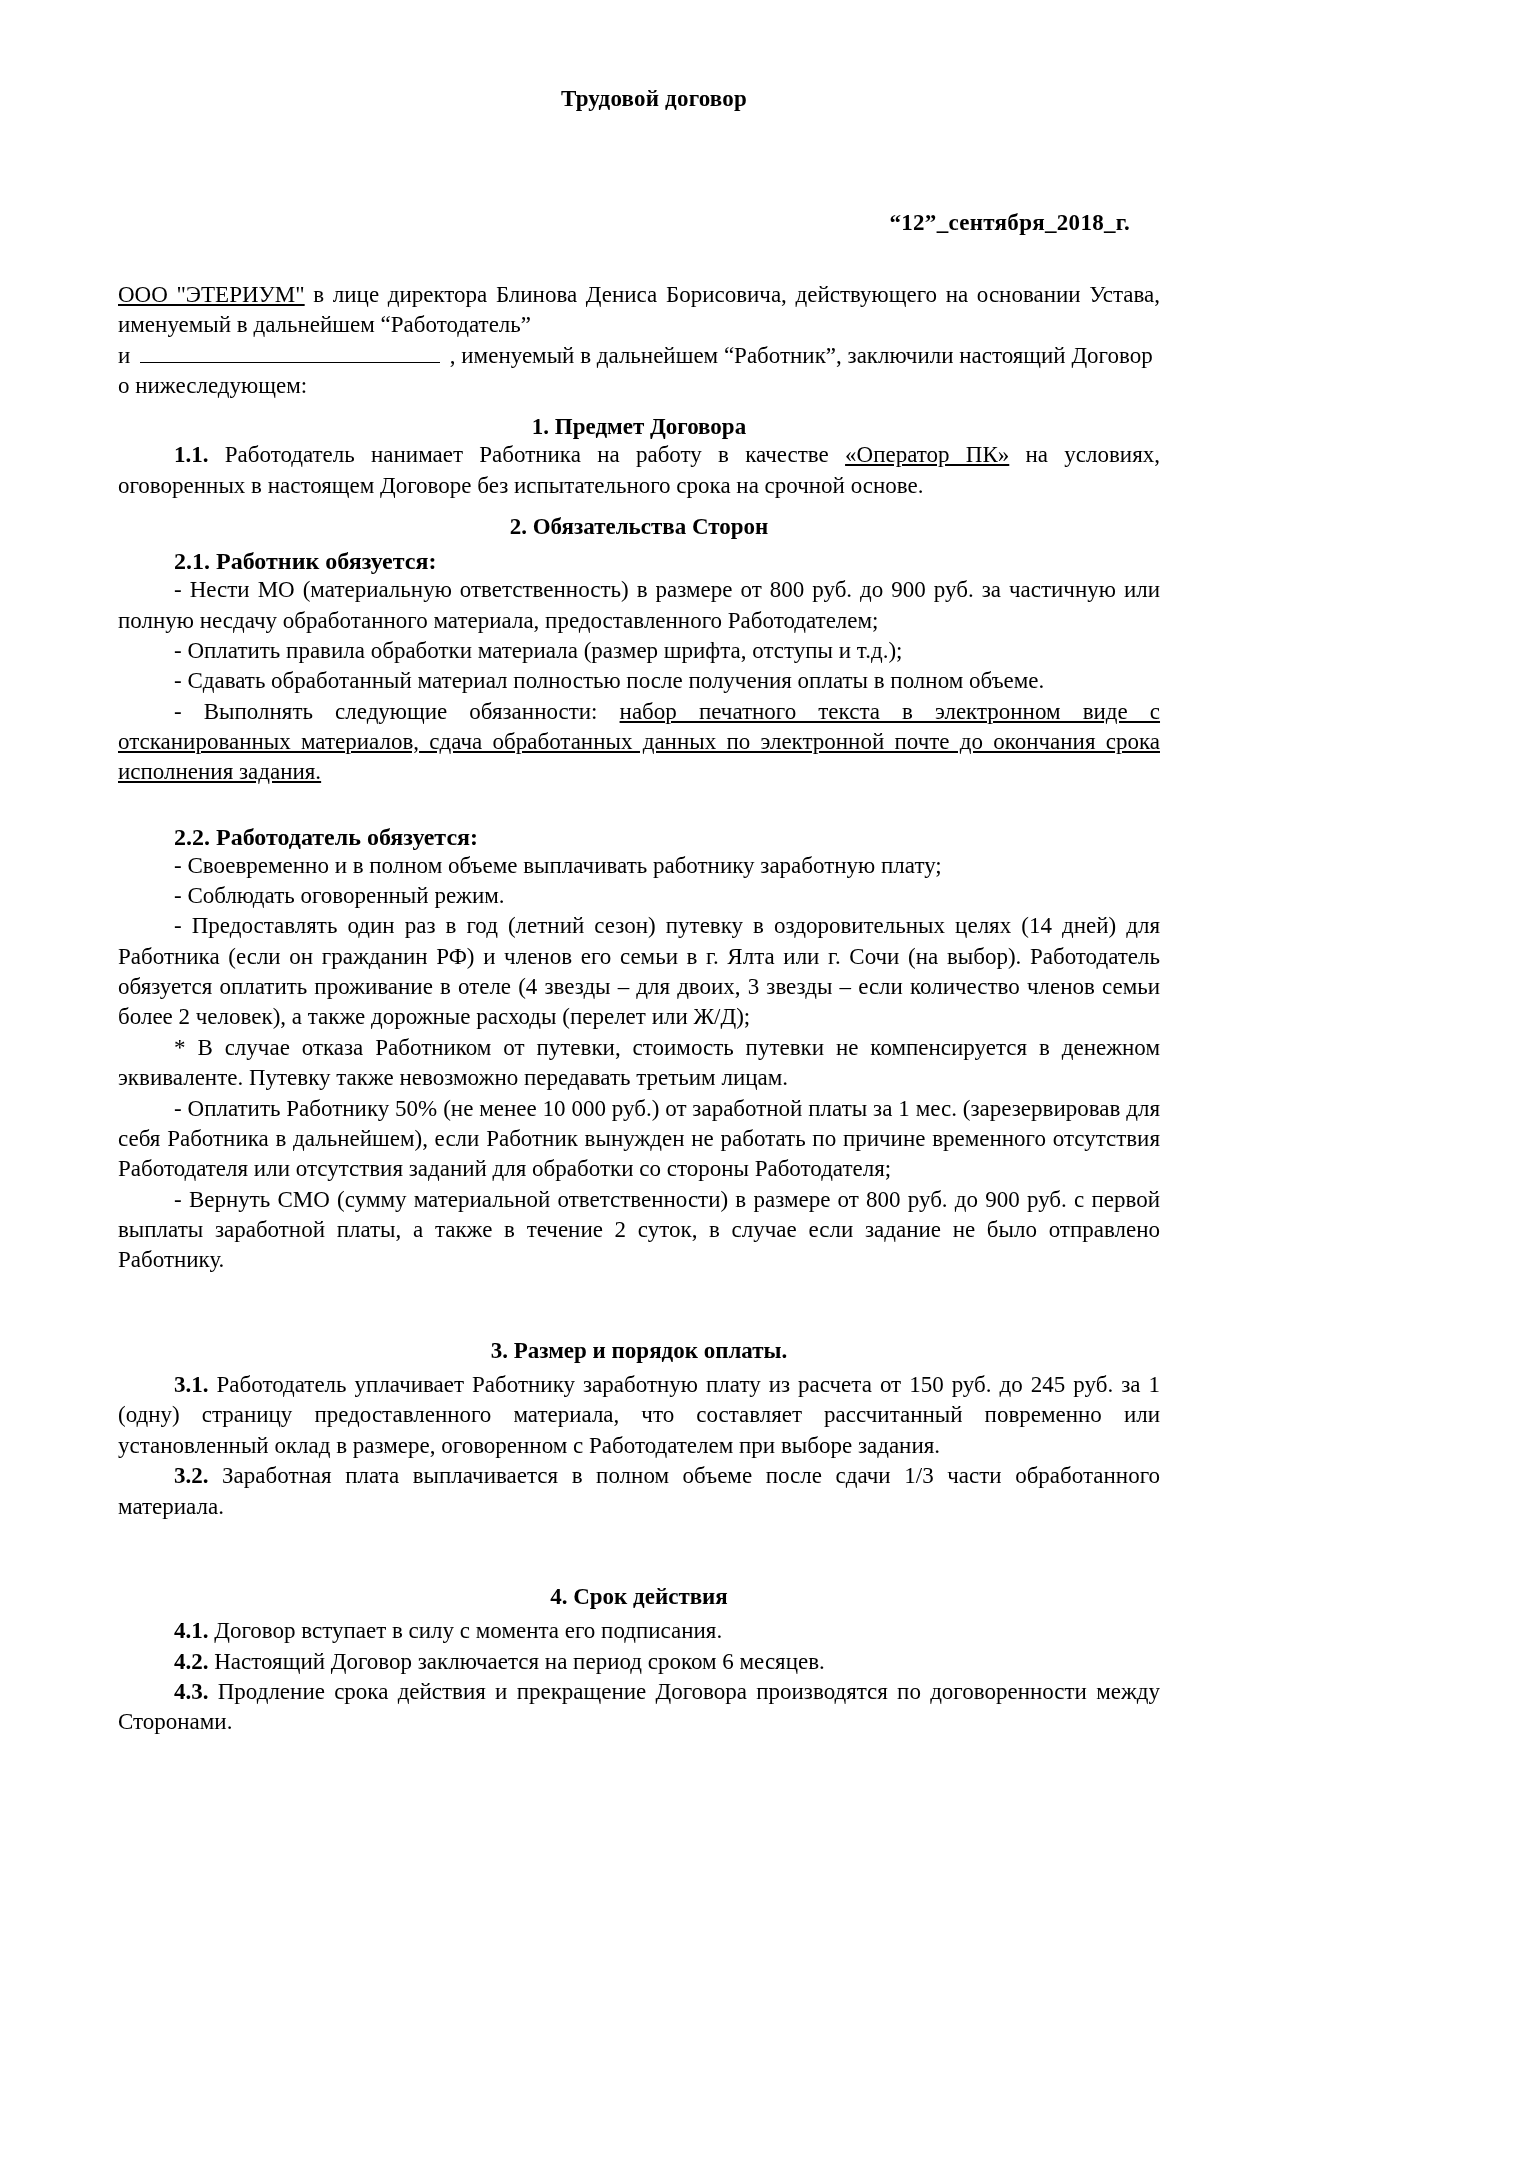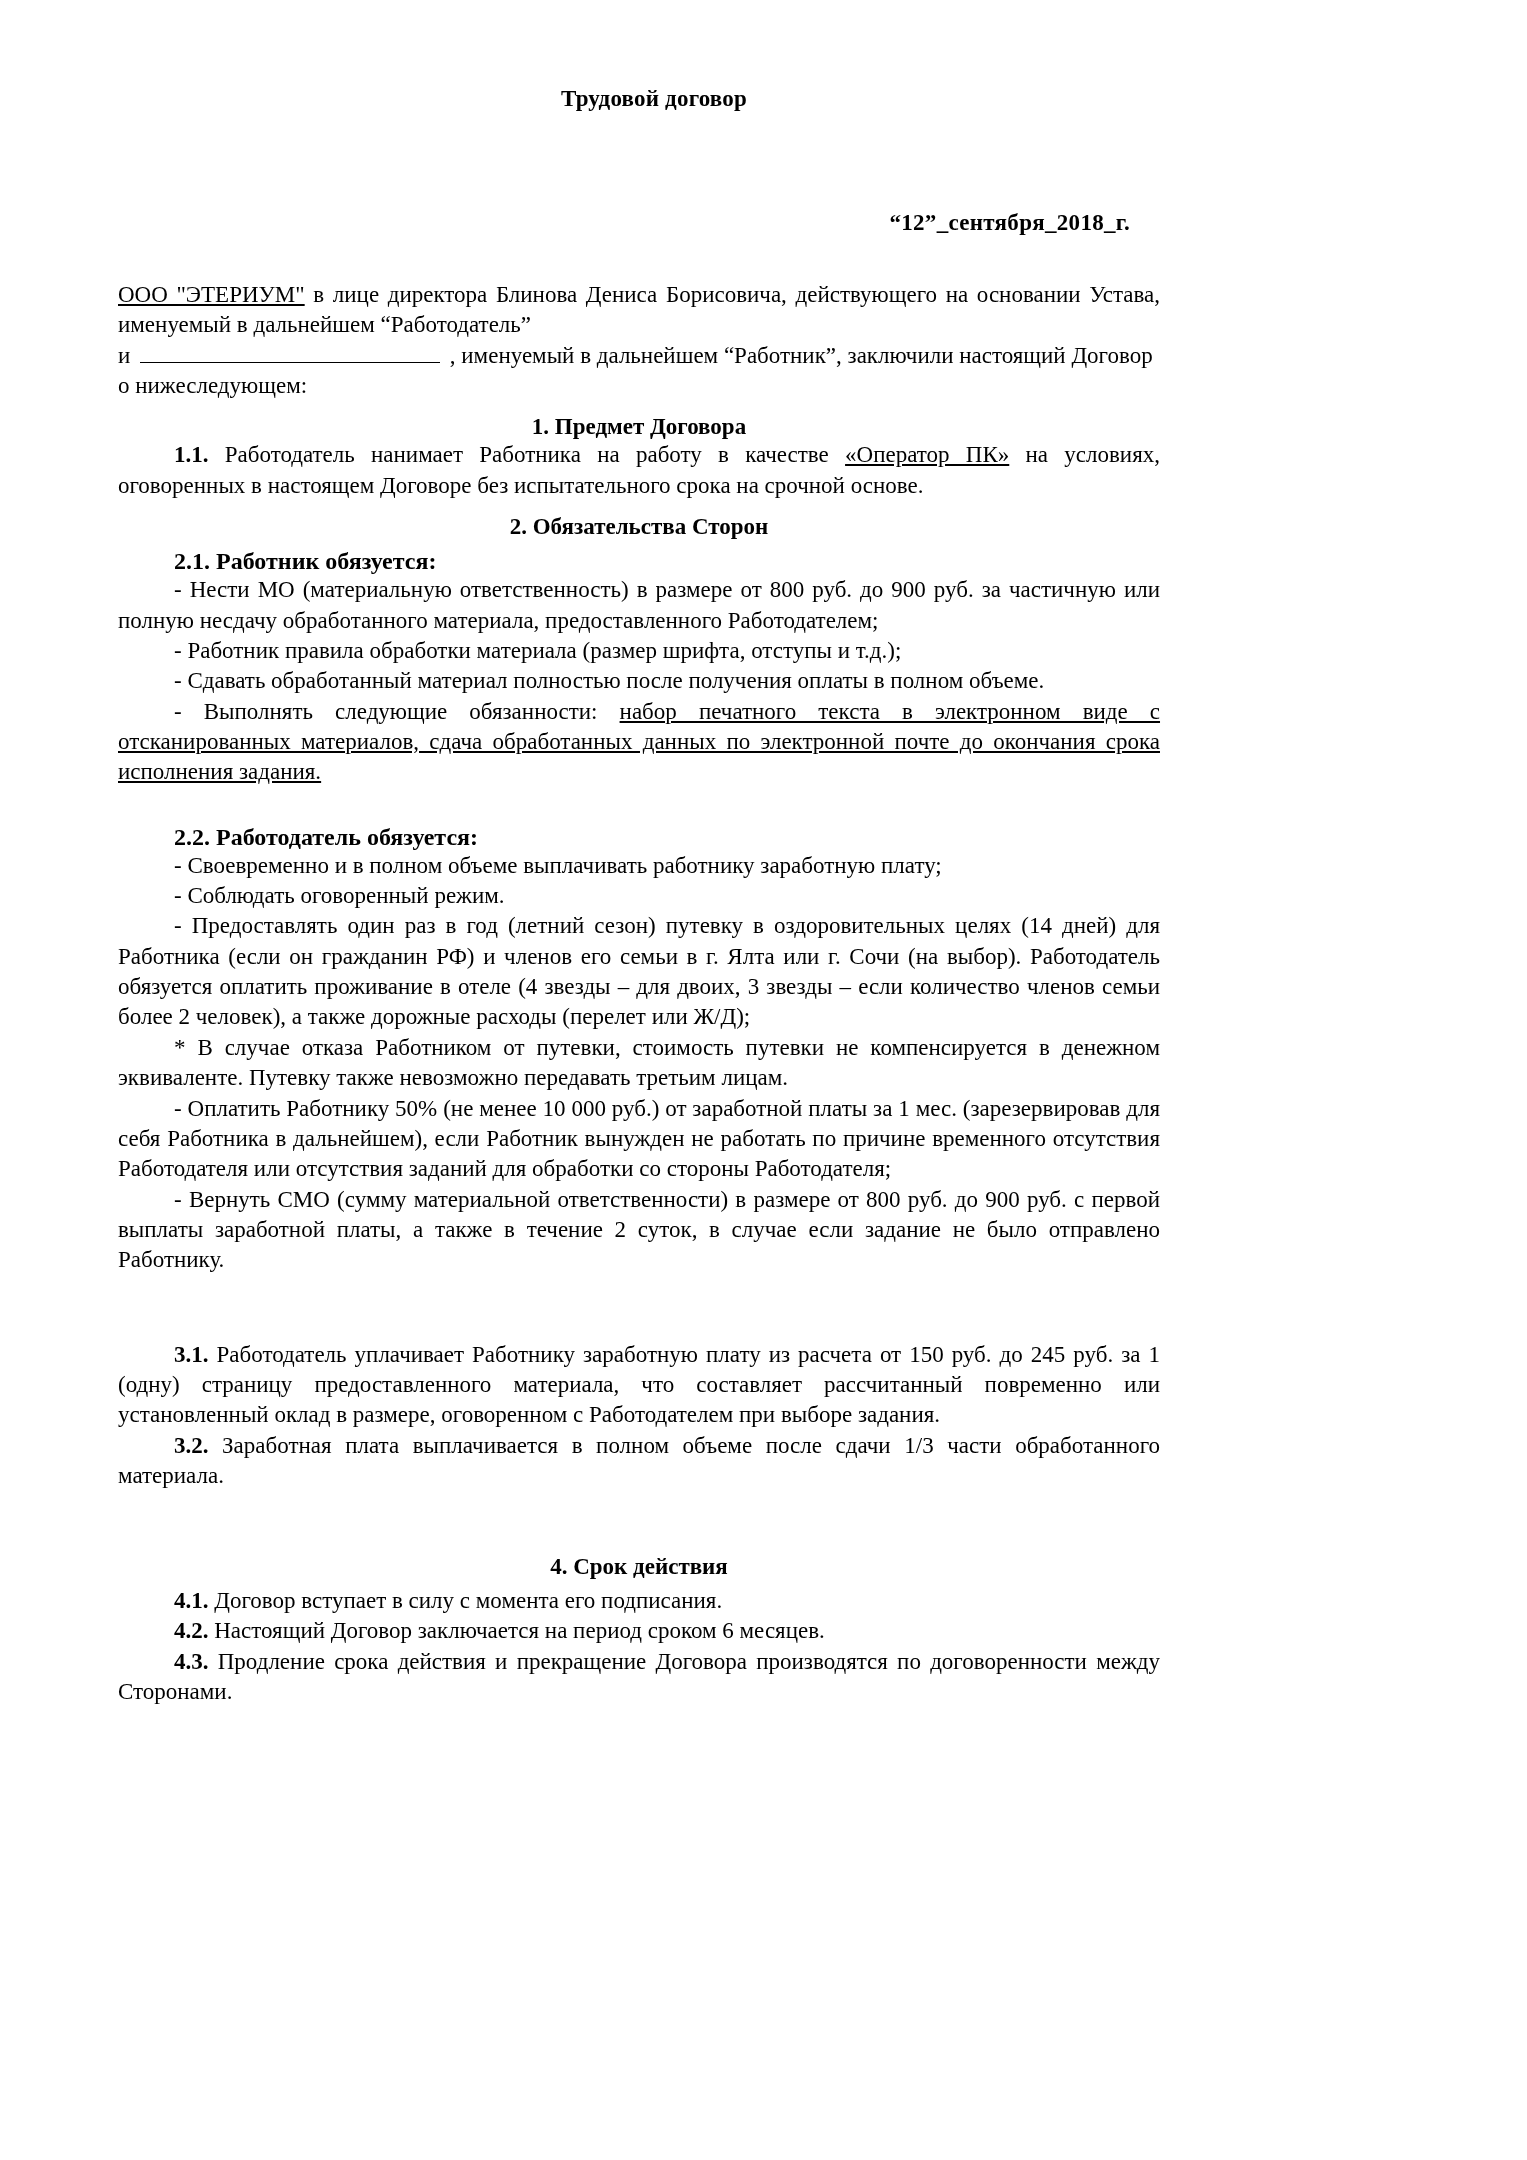--- a/index.html
+++ b/index.html
@@ -98,36 +98,37 @@
     <p class="para">о  нижеследующем:</p>
   </div>
 
   <div class="section-head">1. Предмет Договора</div>
   <p class="para indent"><span class="bold">1.1.</span><span> Работодатель нанимает Работника на работу в качестве  </span><span class="uline">«Оператор ПК»</span><span>  на условиях, оговоренных в настоящем Договоре без испытательного срока на срочной основе.</span></p>
 
   <div class="section-head">2. Обязательства Сторон</div>
   <div class="sub-head">2.1. Работник обязуется:</div>
 
   <p class="list-item">- Нести МО (материальную ответственность) в размере от 800 руб. до 900 руб. за частичную или полную несдачу обработанного материала, предоставленного Работодателем;</p>
-  <p class="list-item">- Работник правила обработки материала (размер шрифта, отступы и т.д.);</p>
+  <p class="list-item">- Оплатить правила обработки материала (размер шрифта, отступы и т.д.);</p>
   <p class="list-item">- Сдавать обработанный материал полностью после получения оплаты в полном объеме.</p>
   <p class="list-item"><span>-  Выполнять  следующие  обязанности: </span><span class="uline">набор  печатного  текста  в  электронном  виде  с отсканированных материалов, сдача обработанных данных по электронной почте до окончания срока исполнения задания.</span></p>
 
   <div class="spacer-28"></div>
   <div class="sub-head">2.2. Работодатель обязуется:</div>
 
   <p class="list-item block-gap-sm">- Своевременно и в полном объеме выплачивать работнику заработную плату;</p>
   <p class="list-item">- Соблюдать оговоренный режим.</p>
   <p class="list-item">- Предоставлять один раз в год (летний сезон) путевку в оздоровительных целях  (14 дней) для Работника (если он гражданин РФ)  и членов его семьи в г. Ялта или г. Сочи (на выбор). Работодатель обязуется оплатить проживание в отеле (4 звезды – для двоих, 3 звезды – если количество членов семьи более 2 человек), а также дорожные расходы (перелет или Ж/Д);</p>
   <p class="list-item">* В случае отказа Работником от путевки, стоимость путевки не компенсируется в денежном эквиваленте. Путевку также невозможно передавать третьим лицам.</p>
   <p class="list-item">- Оплатить Работнику 50% (не менее 10 000 руб.) от заработной платы за 1 мес. (зарезервировав для себя Работника в дальнейшем), если Работник вынужден не работать по причине временного отсутствия Работодателя или отсутствия заданий для обработки со стороны Работодателя;</p>
   <p class="list-item">- Вернуть СМО (сумму материальной ответственности) в размере от 800 руб. до 900 руб. с первой выплаты заработной платы, а также в течение 2 суток, в случае если задание не было отправлено Работнику.</p>
 
   <div class="spacer-60"></div>
 
+  <div class="center">3. Размер и порядок оплаты.</div>
   <p class="para indent block-gap-sm"><span class="bold">3.1.</span><span> Работодатель уплачивает Работнику заработную плату из расчета от 150 руб. до 245 руб. за 1 (одну) страницу предоставленного материала, что составляет  рассчитанный повременно или установленный  оклад в размере, оговоренном с Работодателем при выборе задания.</span></p>
   <p class="para indent"><span class="bold">3.2.</span><span> Заработная плата выплачивается в полном объеме после сдачи 1/3 части обработанного материала.</span></p>
 
   <div class="spacer-60"></div>
 
   <div class="center">4. Срок действия</div>
   <p class="para indent block-gap-sm"><span class="bold">4.1.</span><span> Договор вступает в силу с момента его подписания.</span></p>
   <p class="para indent"><span class="bold">4.2.</span><span> Настоящий Договор заключается на период сроком 6 месяцев.</span></p>
   <p class="para indent"><span class="bold">4.3.</span><span> Продление  срока  действия  и  прекращение  Договора  производятся  по  договоренности между Сторонами.</span></p>
 

